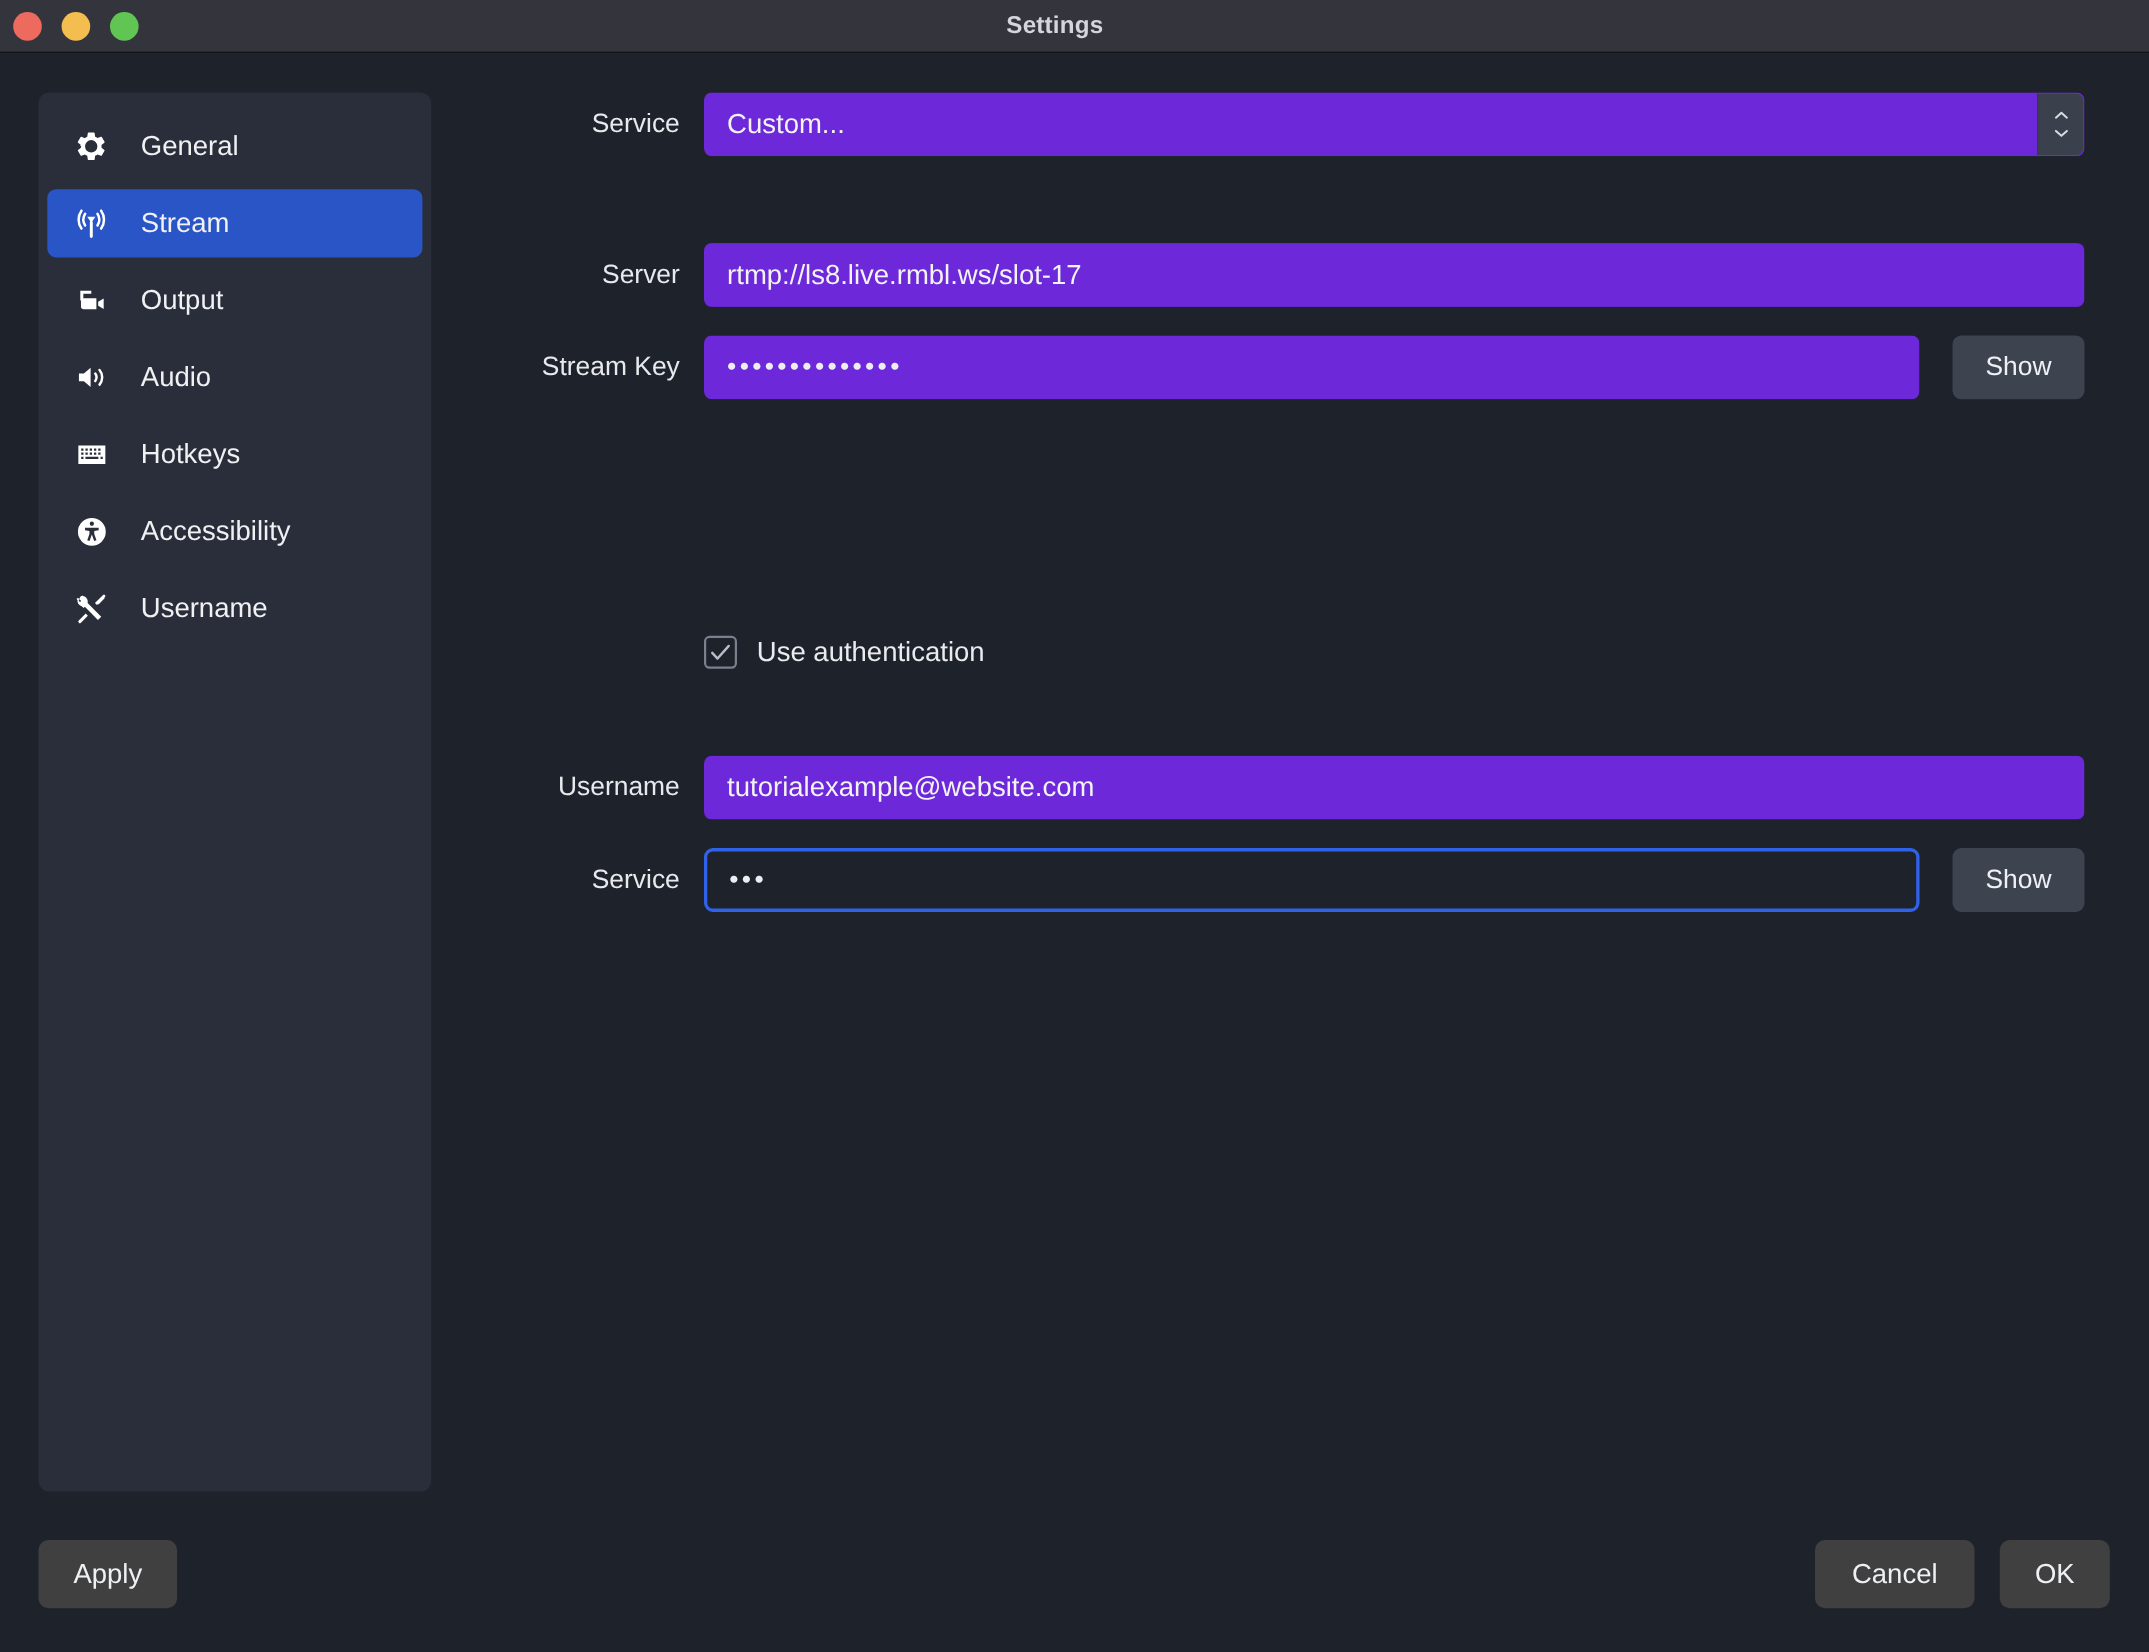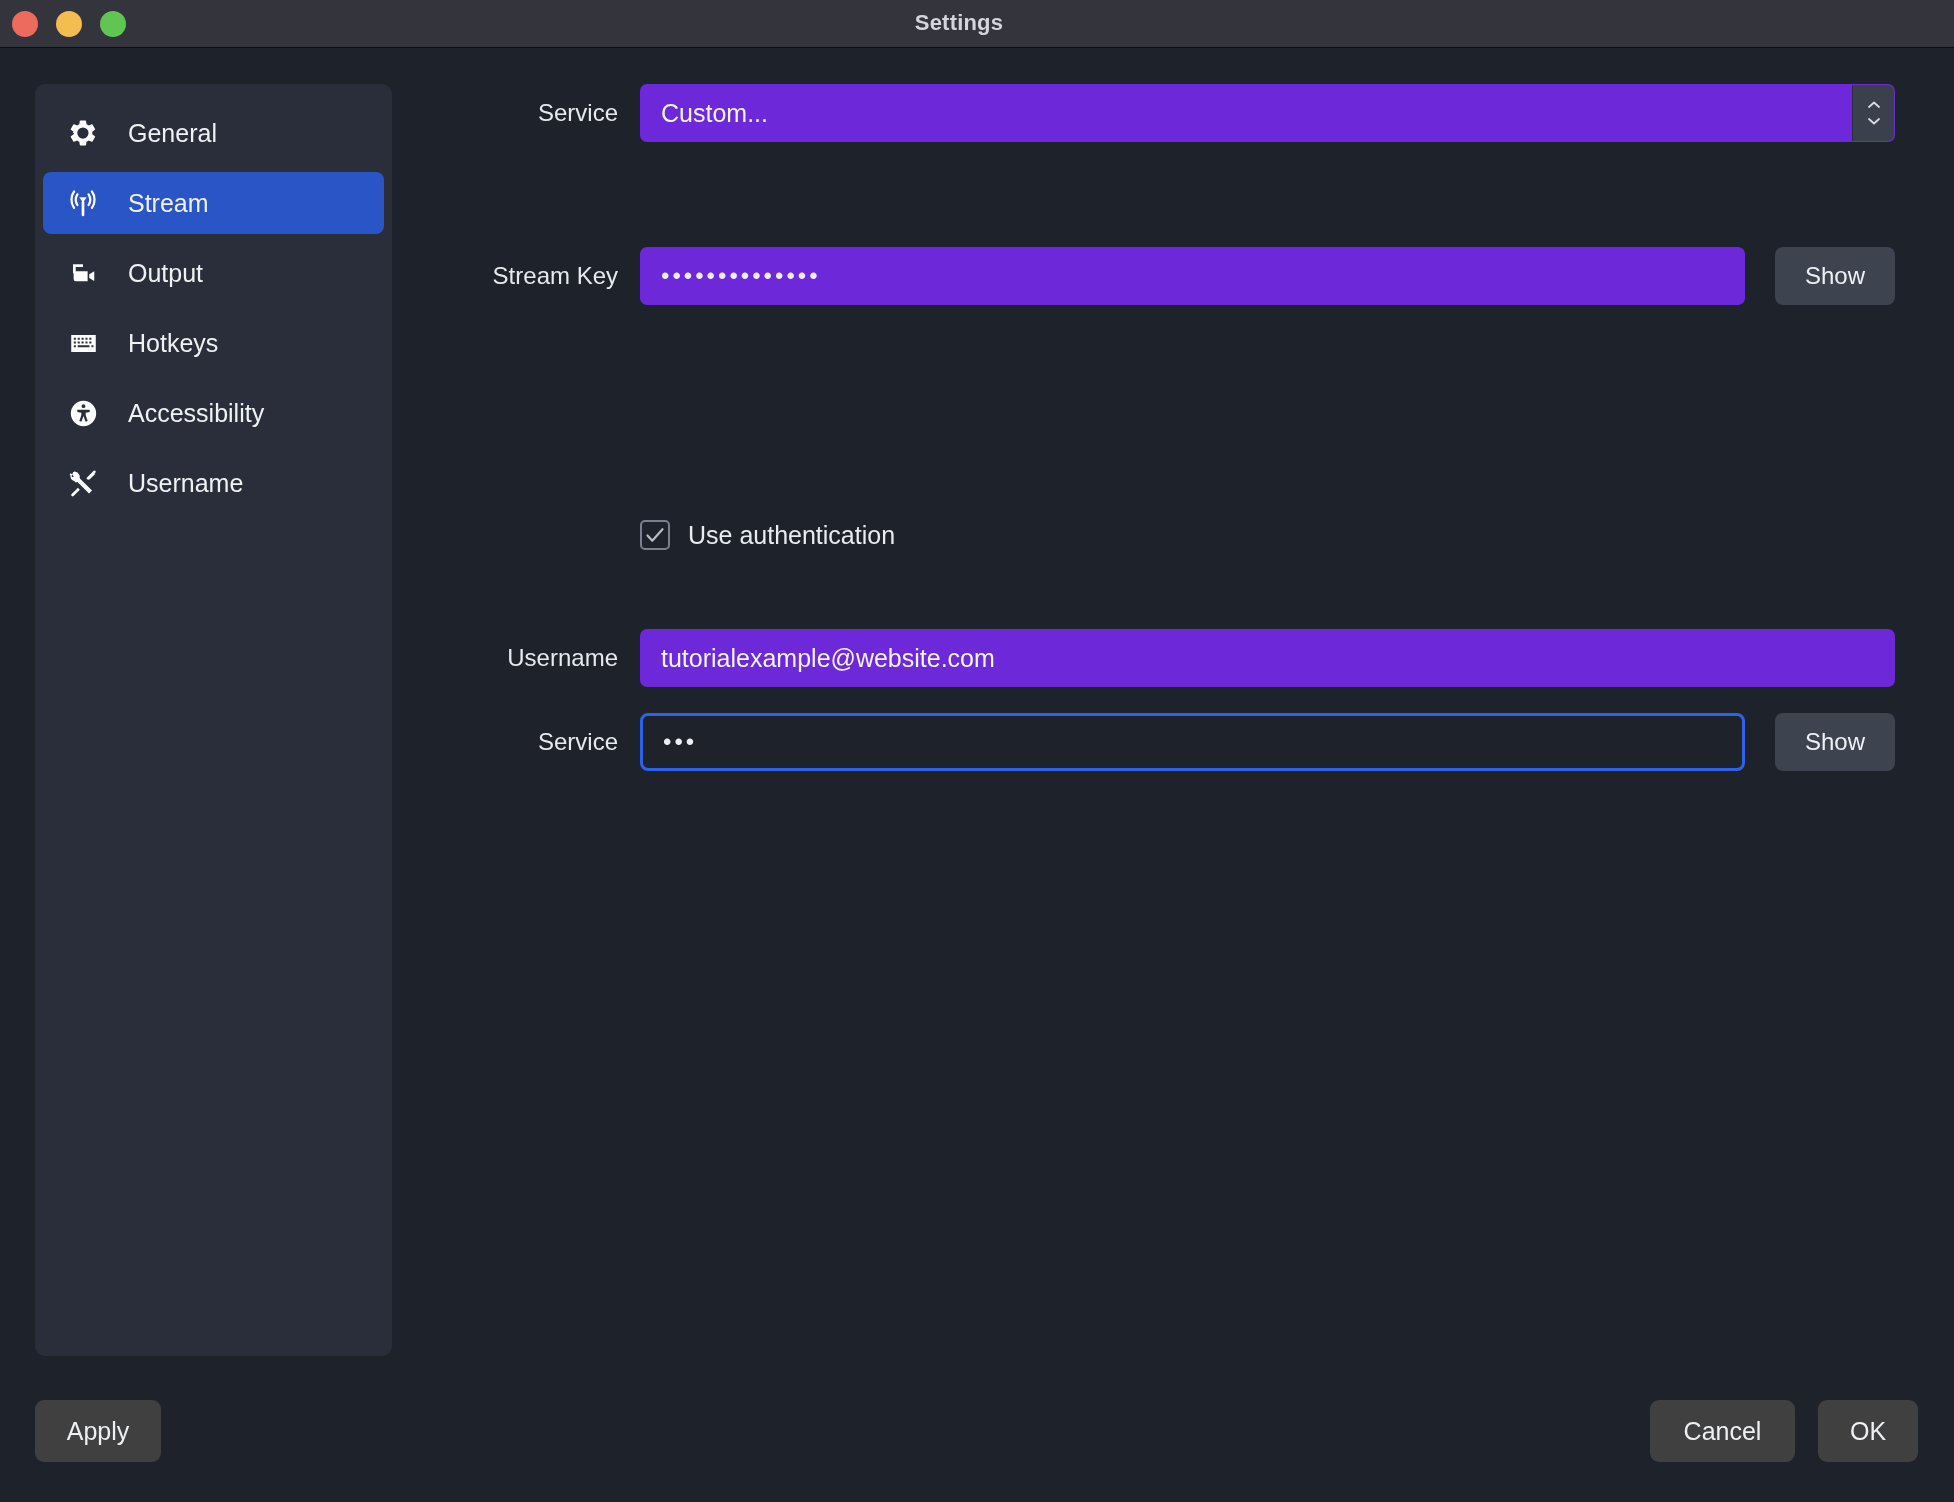--- a/index.html
+++ b/index.html
@@ -239,20 +239,30 @@
     <span class="side-icon">
       <svg width="30" height="30" viewBox="0 0 24 24" fill="currentColor">
         <path d="M4 5h8v2.2H6.2v5H4V5z"></path>
         <path d="M6.5 10.5h9.2v8H6.5a2 2 0 0 1-2-2v-4a2 2 0 0 1 2-2z"></path>
         <path d="M17 13l4-2.4v7.8L17 16v-3z"></path>
       </svg>
     </span>
     <span class="side-label">Output</span>
   </div>
 
+  <div class="side-item">
+    <span class="side-icon">
+      <svg width="30" height="30" viewBox="0 0 24 24" fill="currentColor">
+        <path d="M3 9.2h3.6L11.5 5v14L6.6 14.8H3V9.2z"></path>
+        <path d="M14.3 8.6a.9.9 0 0 1 1.3.15 5.6 5.6 0 0 1 0 6.5.9.9 0 1 1-1.45-1.07 3.8 3.8 0 0 0 0-4.36.9.9 0 0 1 .15-1.22z"></path>
+        <path d="M17.4 6a.9.9 0 0 1 1.27.1 9.2 9.2 0 0 1 0 11.8.9.9 0 1 1-1.37-1.17 7.4 7.4 0 0 0 0-9.46.9.9 0 0 1 .1-1.27z"></path>
+      </svg>
+    </span>
+    <span class="side-label">Audio</span>
+  </div>
 
 
   <div class="side-item">
     <span class="side-icon">
       <svg width="31" height="31" viewBox="0 0 24 24" fill="currentColor">
         <path d="M2.5 5.5h19v13h-19v-13zm2 2v1.6h1.6V7.5H4.5zm3 0v1.6h1.6V7.5H7.5zm3 0v1.6h1.6V7.5h-1.6zm3 0v1.6h1.6V7.5h-1.6zm3 0v1.6h1.6V7.5h-1.6zM4.5 10.4V12h1.6v-1.6H4.5zm3 0V12h1.6v-1.6H7.5zm3 0V12h1.6v-1.6h-1.6zm3 0V12h1.6v-1.6h-1.6zm3 0V12h1.6v-1.6h-1.6zM4.5 13.3v1.6h1.6v-1.6H4.5zm3 0v1.6h9.1v-1.6H7.5zm10.6 0v1.6h1.6v-1.6h-1.6z"></path>
       </svg>
     </span>
     <span class="side-label">Hotkeys</span>
   </div>
@@ -296,20 +306,26 @@
         </svg>
         <svg width="16" height="10" viewBox="0 0 16 10" fill="none" stroke="#d9dbe0" stroke-width="1.8" stroke-linecap="round" stroke-linejoin="round">
           <path d="M3 3l5 4.5L13 3"></path>
         </svg>
       </span>
     </div>
   </div>
 
   <div class="spacer-lg"></div>
 
+  <div class="row">
+    <div class="row-label">Server</div>
+    <div class="field">
+      <span>rtmp://ls8.live.rmbl.ws/slot-17</span>
+    </div>
+  </div>
 
   <div class="gap-sm"></div>
 
   <div class="row">
     <div class="row-label">Stream Key</div>
     <div class="field">
       <span class="dots">••••••••••••••</span>
     </div>
     <div class="btn">Show</div>
   </div>

